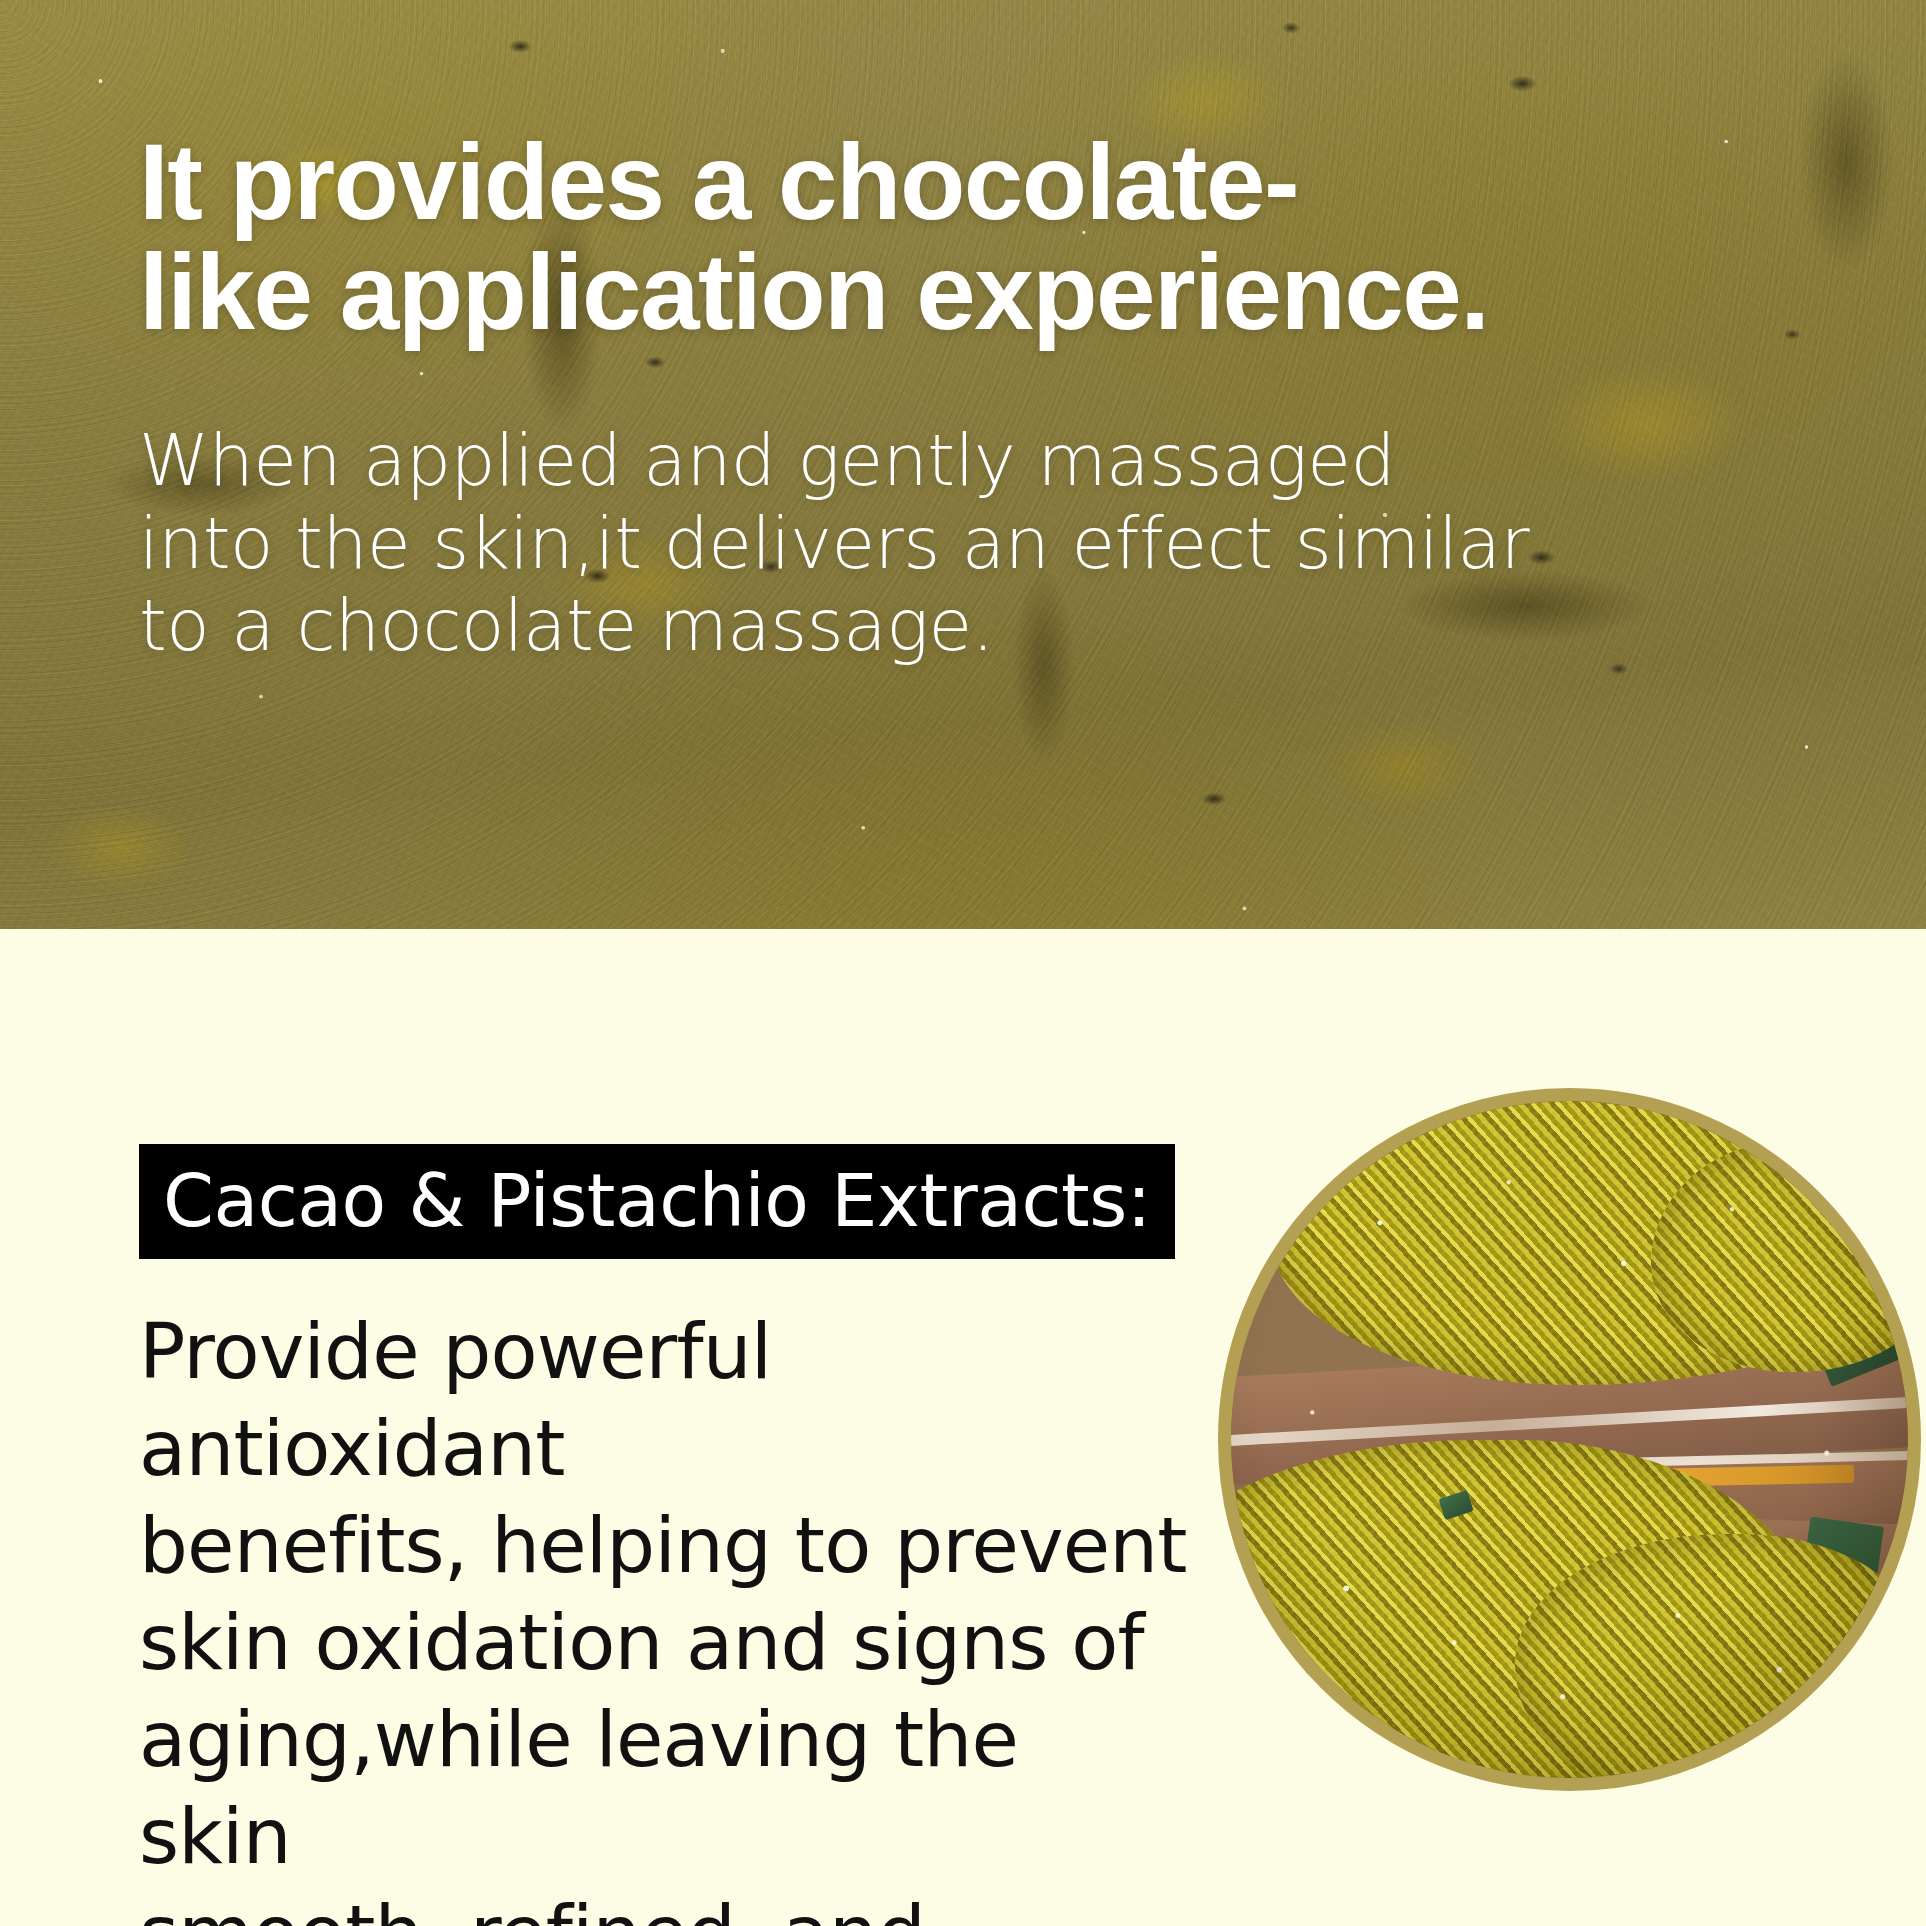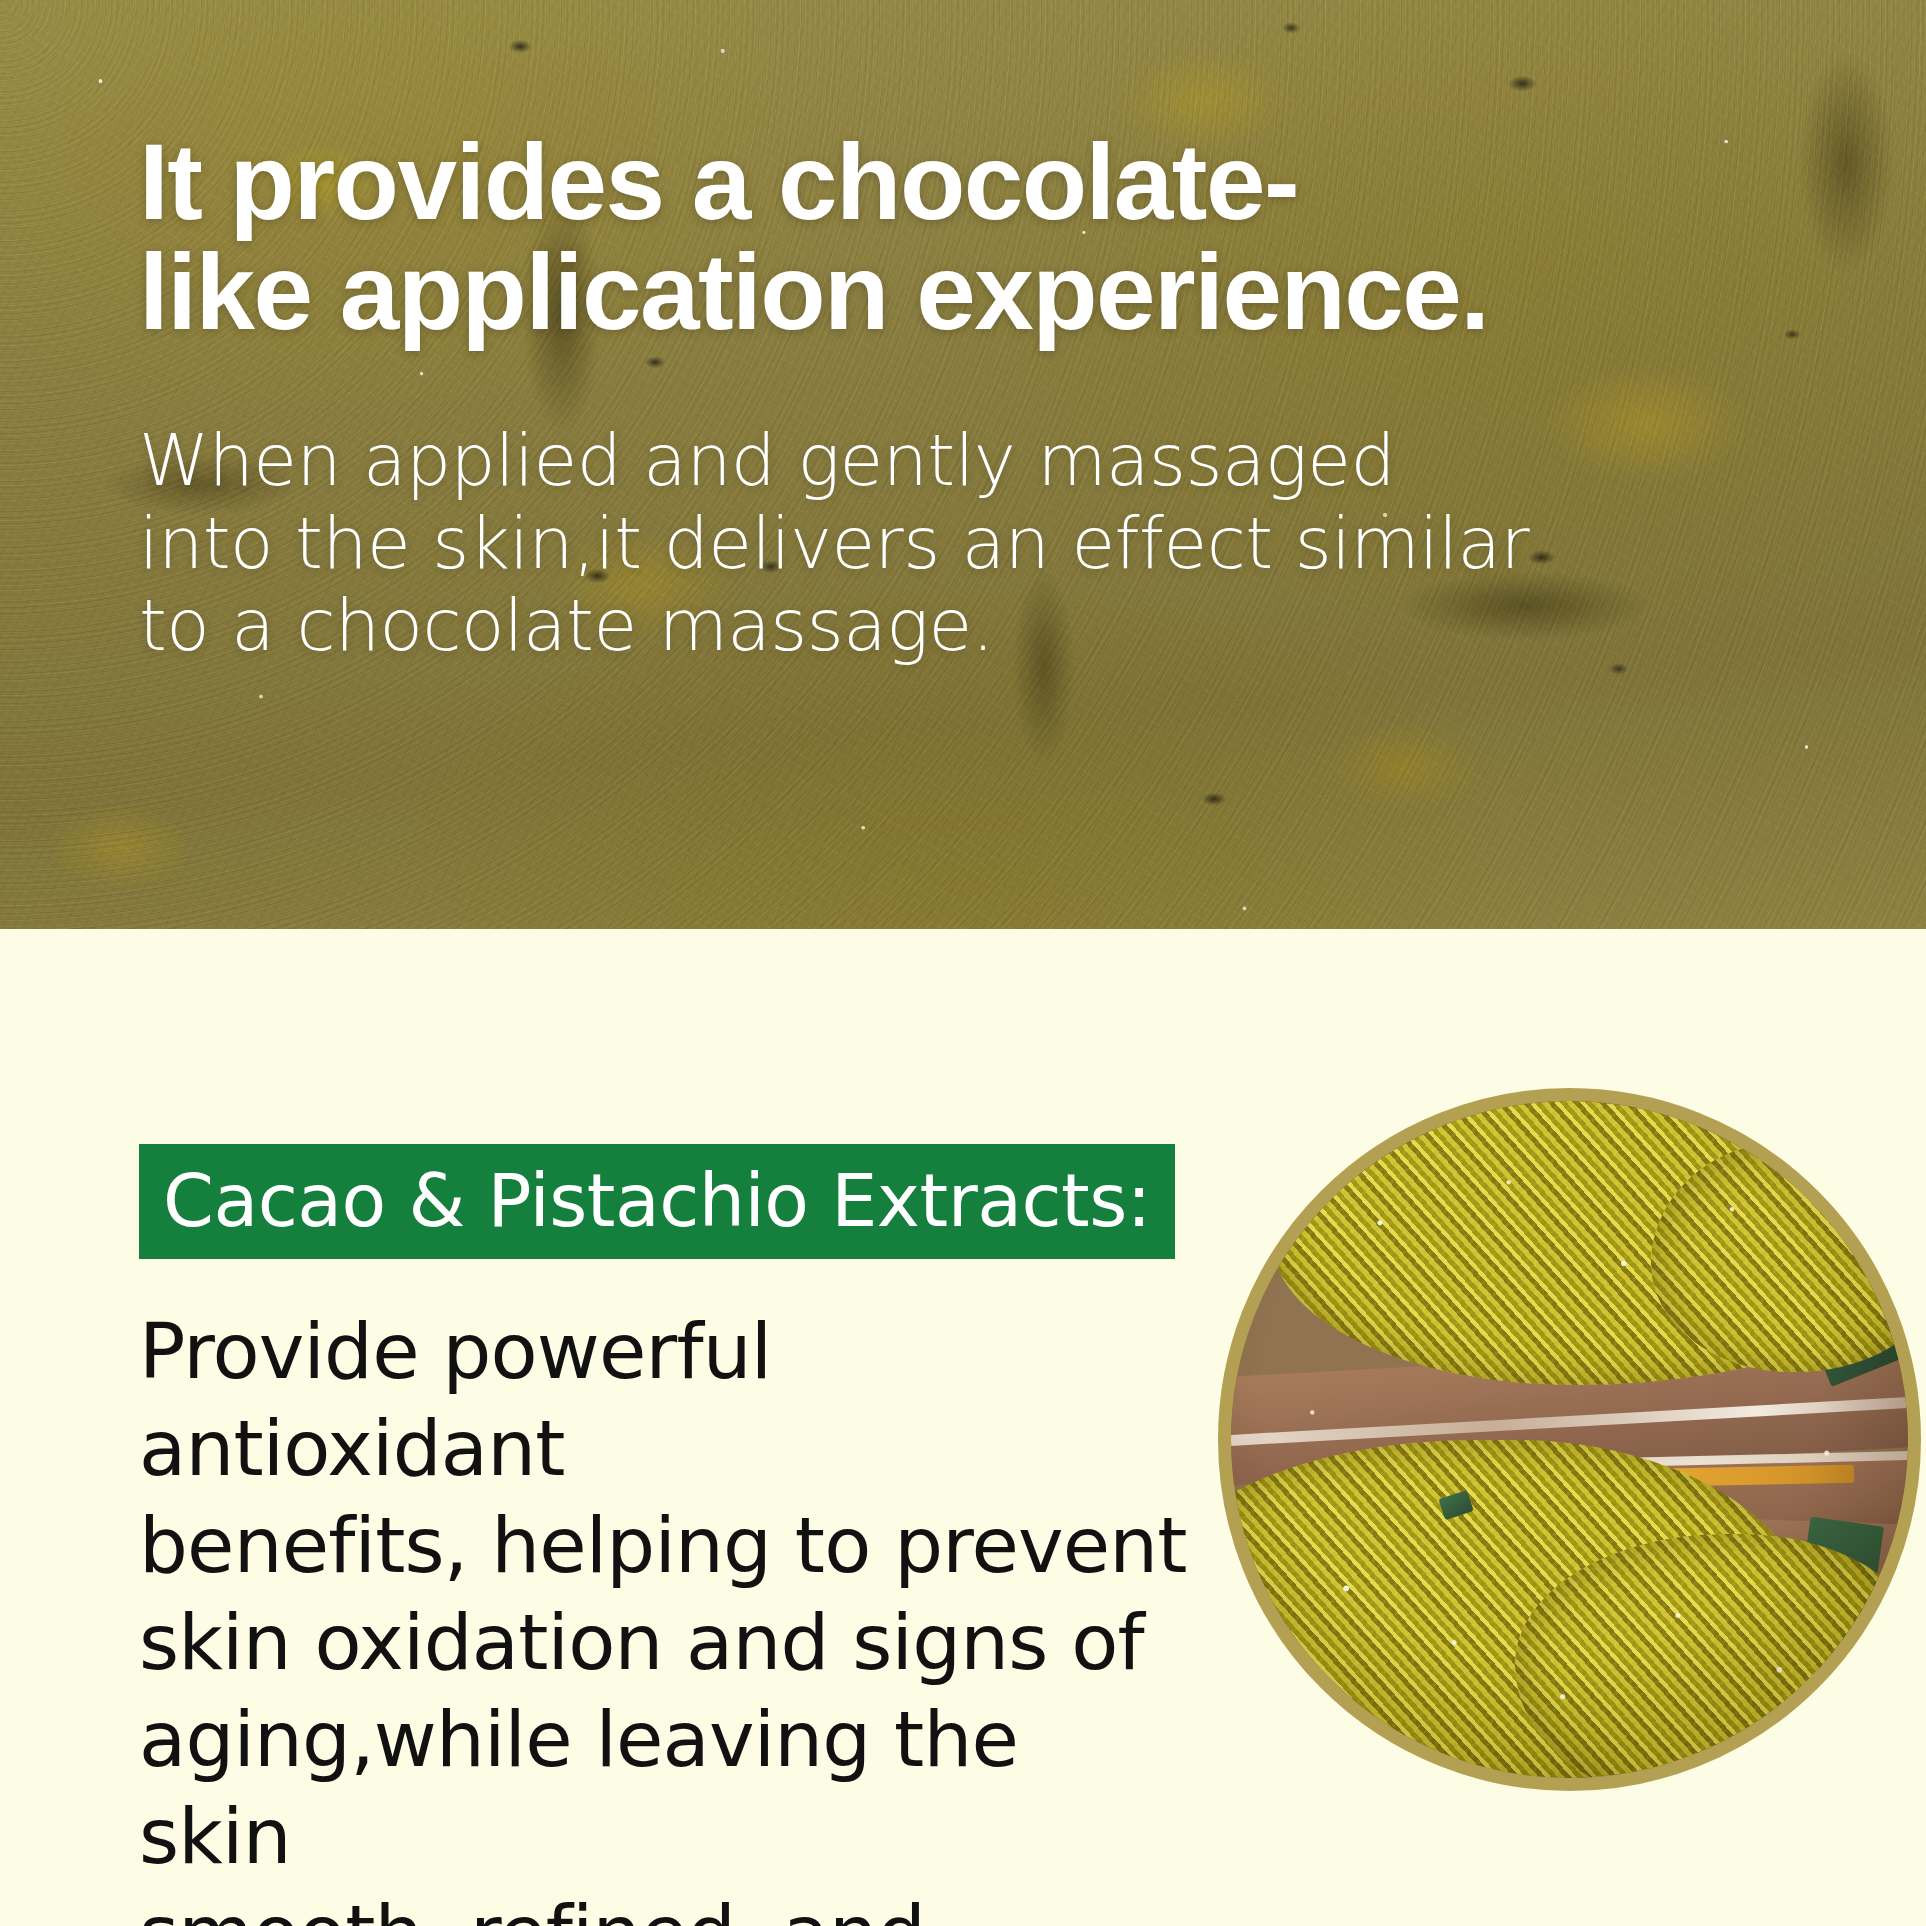--- a/index.html
+++ b/index.html
@@ -149,21 +149,21 @@
 
   .panel-left {
     position: absolute;
     left: 139px;
     top: 215px;
     width: 1049px;
   }
 
   .ingredient-heading {
     display: inline-block;
-    background: #15803d;
+    background: #000000;
     color: #ffffff;
     font-size: 73px;
     line-height: 1;
     font-weight: 400;
     letter-spacing: -0.5px;
     padding: 20px 24px 22px 24px;
     font-family: "DejaVu Sans", sans-serif;
     white-space: nowrap;
   }
 

